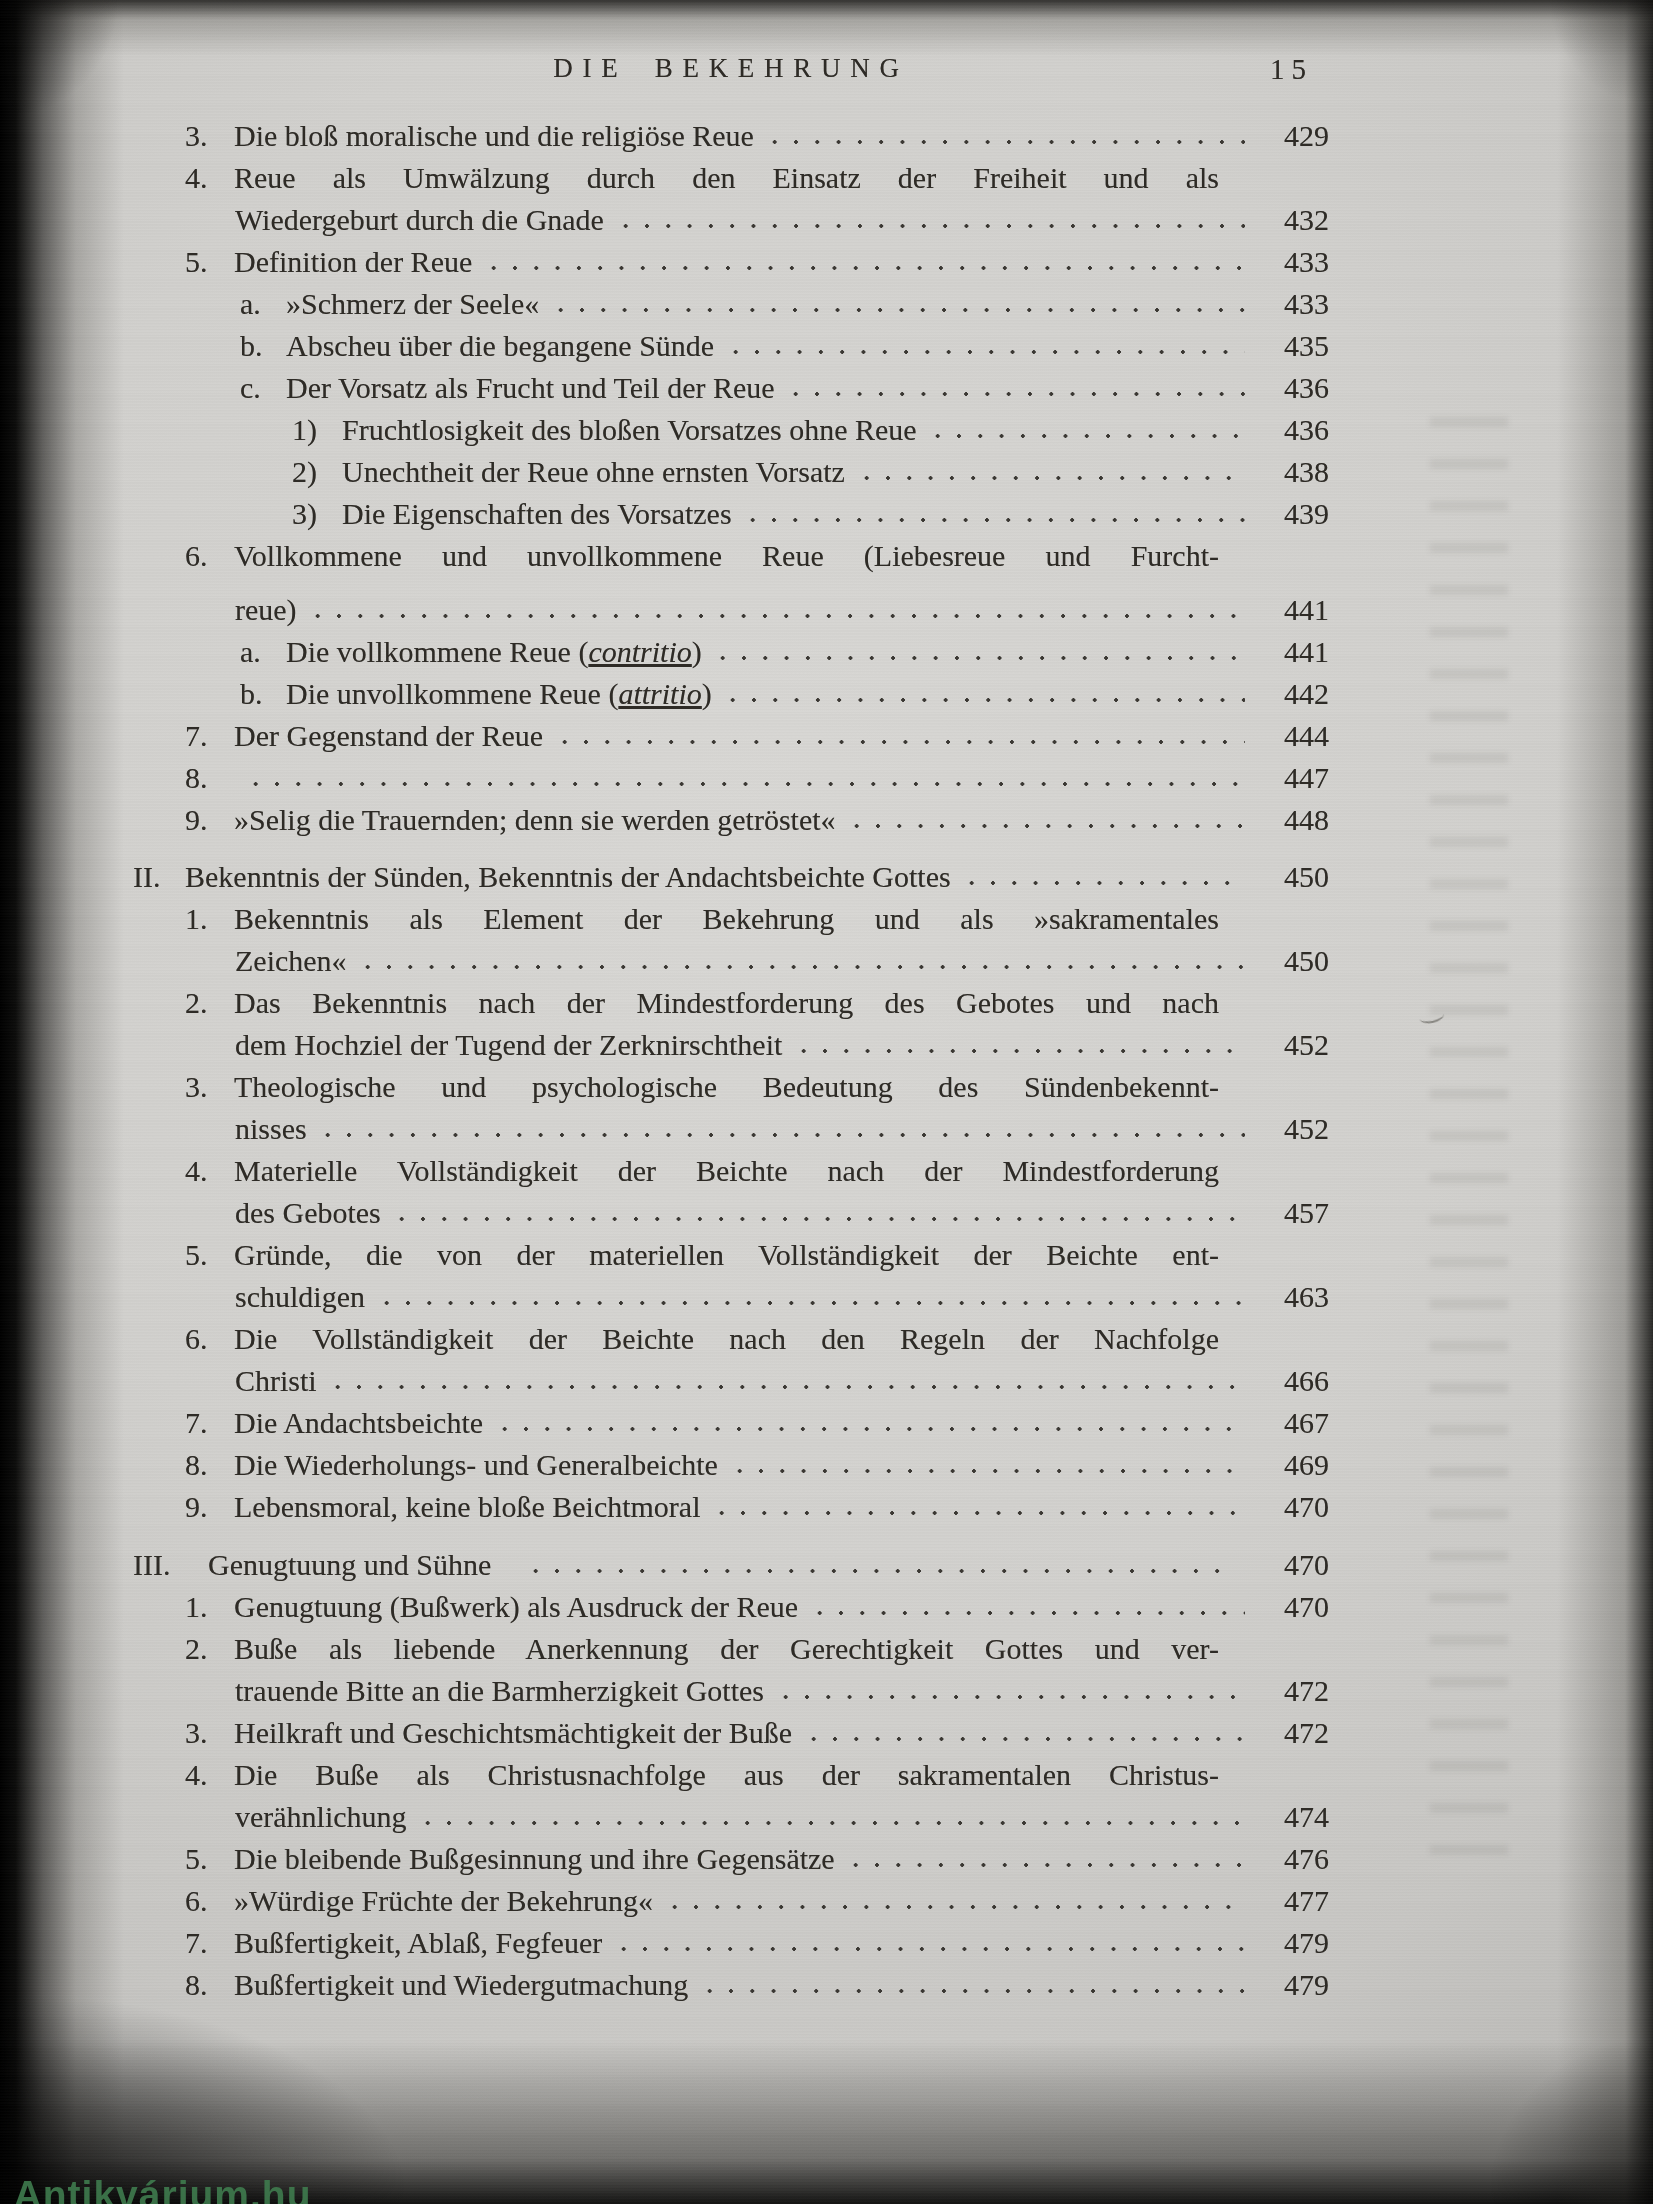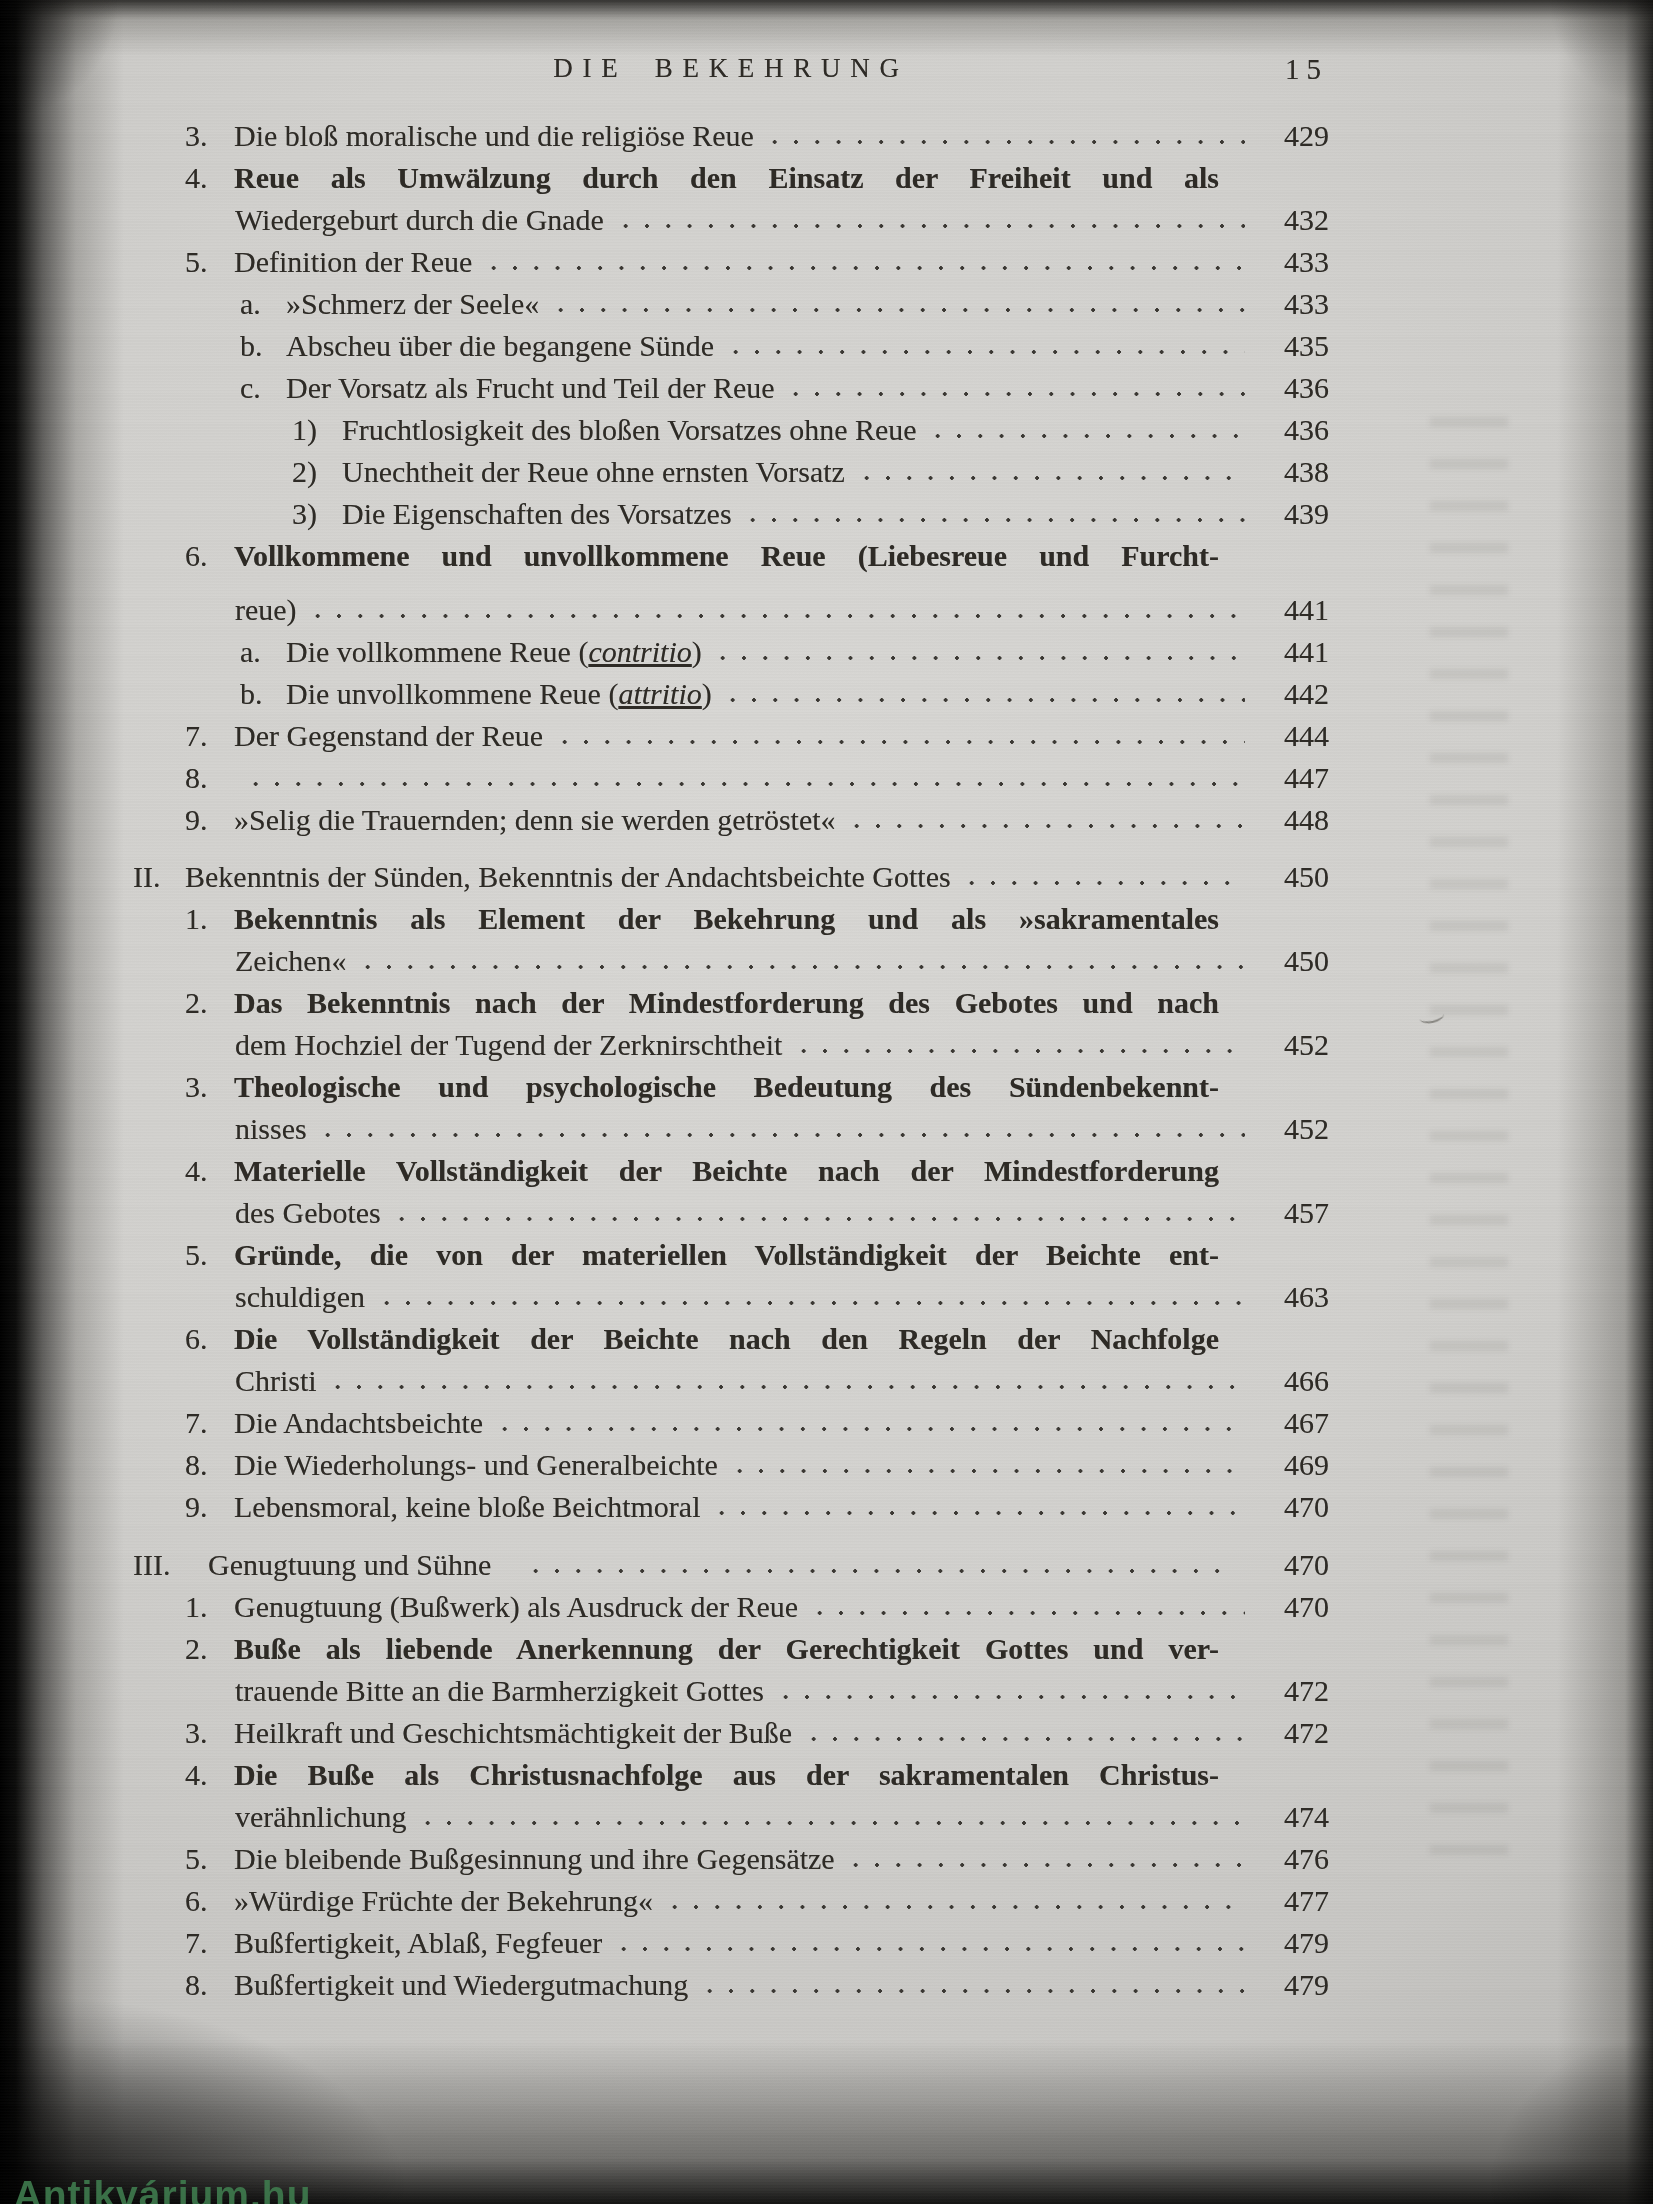--- a/index.html
+++ b/index.html
@@ -39,21 +39,21 @@
     transform:rotate(-12deg);filter:blur(0.6px);
   }
   .page-header{
     position:absolute;left:133px;top:53px;width:1196px;height:43px;
   }
   .running-title{
     text-align:center;font-size:27px;letter-spacing:.36em;word-spacing:.4em;
     color:var(--ink,#2e2b26);text-shadow:0 0 0.5px rgba(30,28,24,.4);
   }
   .folio{
-    position:absolute;right:1px;top:0;font-size:29px;letter-spacing:.24em;
+    position:absolute;right:16px;top:0;font-size:29px;letter-spacing:.24em;
     text-shadow:0 0 0.5px rgba(30,28,24,.4);
   }
   .toc-list{
     position:absolute;left:133px;top:115px;width:1196px;
     font-size:30px;
   }
   .toc-line{
     display:flex;align-items:baseline;line-height:42px;
     text-shadow:0 0 0.5px rgba(30,28,24,.35);
   }
@@ -62,21 +62,20 @@
   .ind-1{padding-left:52px;} .ind-1 .label{width:49px;}
   .ind-2{padding-left:102px;}
   .ind-3{padding-left:107px;}.ind-3 .label{width:46px;}
   .ind-4{padding-left:159px;}.ind-4 .label{width:50px;}
   .entry-text{flex:0 0 auto;display:block;white-space:nowrap;}
   .entry-text em{font-style:italic;text-decoration:underline;}
   .justify .entry-text{
     flex:1 1 auto;white-space:normal;
     text-align:justify;text-align-last:justify;
     padding-right:110px;
-    font-weight:bold;
   }
   .leader{
     flex:1 1 19.4px;min-width:19.4px;height:6.8px;align-self:baseline;
     margin:0 13.6px 0 11.6px;
     background-image:radial-gradient(circle 2px at 9.7px 2.9px, var(--ink,#2e2b26) 96%, rgba(0,0,0,0) 100%);
     background-size:21.3px 6.8px;background-repeat:repeat-x;background-position:left bottom;
     opacity:.92;
   }
   .page-num{flex:0 0 70px;text-align:right;}
   .watermark{

